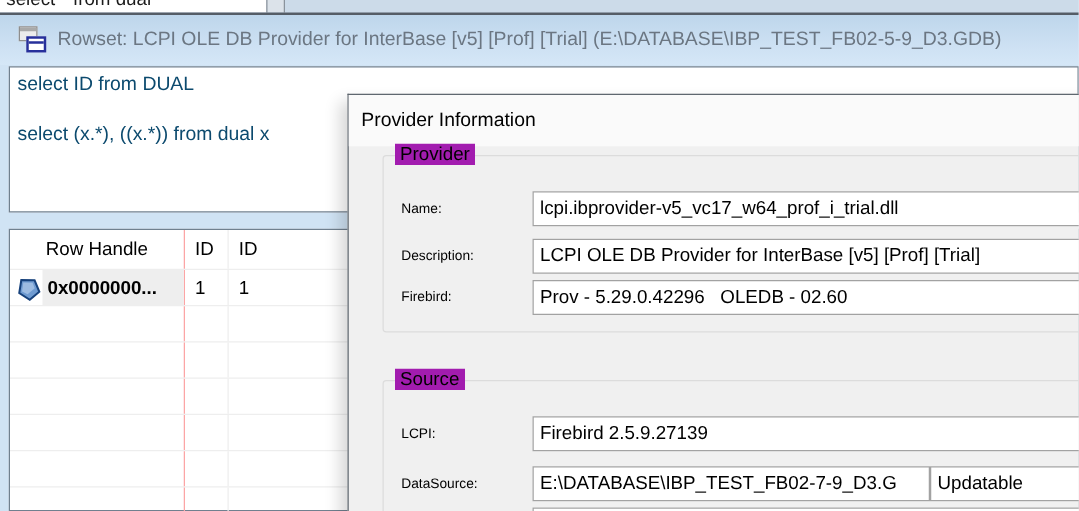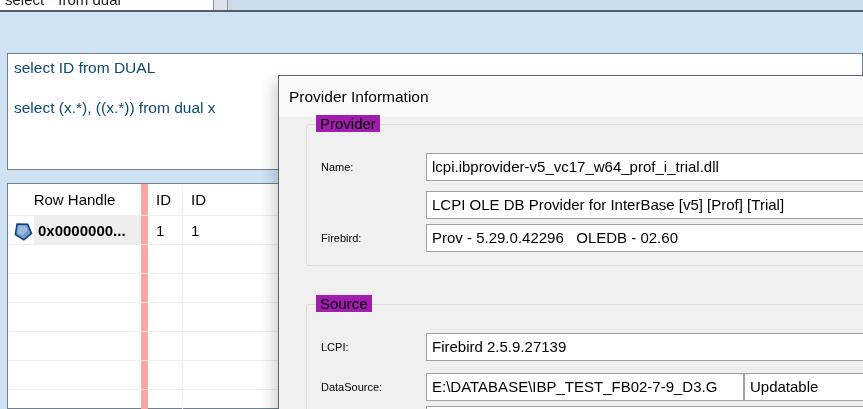--- a/index.html
+++ b/index.html
@@ -27,21 +27,21 @@
 
   
   .sql-panel { position:absolute; left:7px; top:53px; width:856px; height:117px;
                background:#ffffff; border:1px solid #70808f; padding:4px 0 0 6px; }
   .sql-line { font-size:15.5px; line-height:20px; white-space:pre; color:#0c4a6e; }
 
   
   .grid-panel { position:absolute; left:7px; top:183px; width:856px; height:226px;
                 background:#ffffff; border:1px solid #70808f; }
   .grid-row { display:flex; width:100%; }
-  .g-c1 { width:140px; flex:0 0 auto; border-right:7px solid #fca5a5; position:relative; }
+  .g-c1 { width:140px; flex:0 0 auto; border-right:1px solid #fca5a5; position:relative; }
   .g-c2 { width:35px;  flex:0 0 auto; border-right:1px solid #eeeeee; padding-left:8px; }
   .g-c3 { flex:1 1 auto; padding-left:8px; }
   .grid-header { height:32px; line-height:32px; border-bottom:1px solid #eeeeee; }
   .grid-header .g-c1 { text-align:center; }
   .grid-data { height:29px; line-height:29px; border-bottom:1px solid #eeeeee; }
   .row1 .cell-shade { position:absolute; left:26px; top:0; right:0; bottom:0; background:#eeeeee; }
   .row1 .handle-text { position:absolute; left:30px; top:0;font-weight:bold; }
   .row-icon { position:absolute; left:4px; top:4px; width:21px; height:21px; }
 
   
@@ -71,20 +71,27 @@
 
 <div class="screen">
 
   <div class="top-strip-white">
     <div class="clipped">select * from dual</div>
   </div>
   <div class="top-strip-handle"></div>
   <div class="top-strip-rest"></div>
   <div class="frame-line"></div>
 
+  <div class="titlebar">
+    <div class="win-icon">
+      <div class="win-back"></div>
+      <div class="win-front"></div>
+    </div>
+    <div class="titlebar-text">Rowset: LCPI OLE DB Provider for InterBase [v5] [Prof] [Trial] (E:\DATABASE\IBP_TEST_FB02-5-9_D3.GDB)</div>
+  </div>
 
   <div class="sql-panel">
     <div class="sql-line">select ID from DUAL</div>
     <div class="sql-line">&nbsp;</div>
     <div class="sql-line">select (x.*), ((x.*)) from dual x</div>
   </div>
 
   <div class="grid-panel">
     <div class="grid-row grid-header">
       <div class="g-c1">Row Handle</div>
@@ -141,20 +148,21 @@
   <div class="dialog">
     <div class="dialog-title">Provider Information</div>
 
     <div class="groupbox gb-provider">
       <span class="legend">Provider</span>
     </div>
 
     <div class="dlg-label lbl-name">Name:</div>
     <div class="dlg-field fld-name">lcpi.ibprovider-v5_vc17_w64_prof_i_trial.dll</div>
 
+    <div class="dlg-label lbl-desc">Description:</div>
     <div class="dlg-field fld-desc">LCPI OLE DB Provider for InterBase [v5] [Prof] [Trial]</div>
 
     <div class="dlg-label lbl-version">Firebird:</div>
     <div class="dlg-field fld-version">Prov - 5.29.0.42296   OLEDB - 02.60</div>
 
     <div class="groupbox gb-source">
       <span class="legend">Source</span>
     </div>
 
     <div class="dlg-label lbl-dbms">LCPI:</div>

